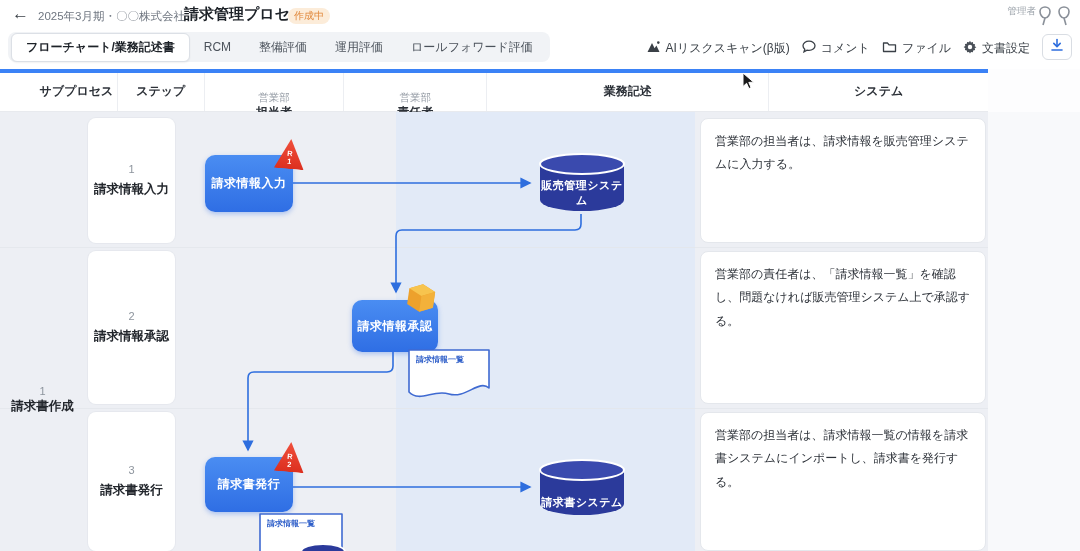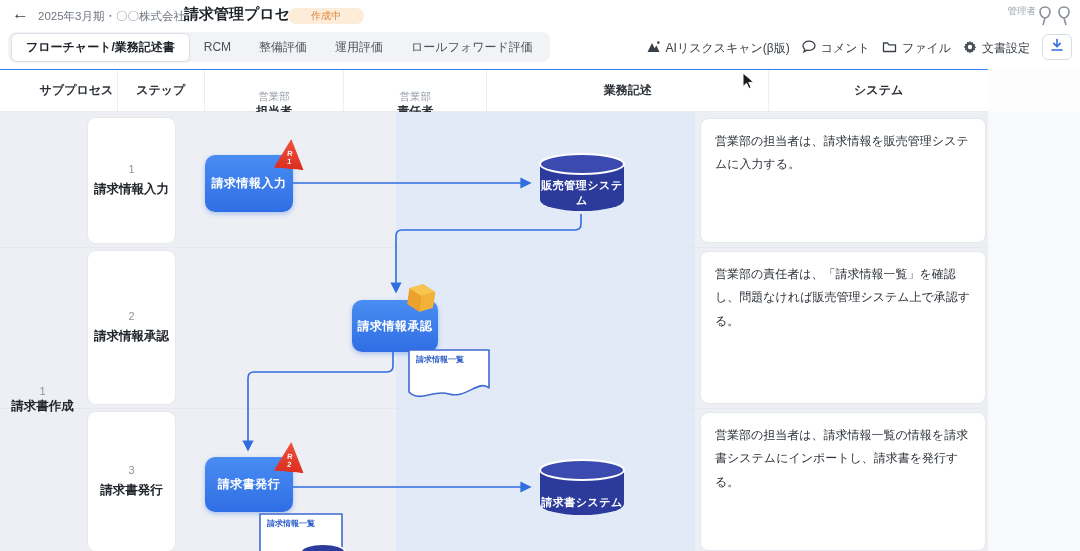--- a/index.html
+++ b/index.html
@@ -5,37 +5,37 @@
   * { margin:0; padding:0; box-sizing:border-box; }
   html,body { width:1080px; height:551px; overflow:hidden; }
   body { font-family:"Liberation Sans","DejaVu Sans",sans-serif; background:#fff; color:#23272e; }
   .page { position:relative; width:1080px; height:551px; overflow:hidden; background:#fff; }
 
   
   .topbar { position:absolute; left:0; top:0; width:1080px; height:30px; background:#fff; }
   .back { position:absolute; left:12px; top:4px; font-size:17px; color:#3a4047; cursor:pointer; }
   .breadcrumb { position:absolute; left:38px; top:9px; font-size:11.5px; color:#6f7680; }
   .doc-title { position:absolute; left:184px; top:5px; font-size:15px; font-weight:bold; color:#1d2228; }
-  .status-badge { position:absolute; left:288px; top:8px; font-size:10px; color:#e0873a; background:#fcecd9; border-radius:8px; padding:2px 23px; line-height:1.2; }
+  .status-badge { position:absolute; left:288px; top:8px; font-size:10px; color:#e0873a; background:#fcecd9; border-radius:8px; padding:2px 6px; line-height:1.2; }
   .account { position:absolute; right:44px; top:4px; text-align:right; }
   .account-name { font-size:12px; color:#2a2f36; }
   .account-role { font-size:9.5px; color:#9aa1a9; margin-top:1px; }
   .logo { position:absolute; right:8px; top:5px; }
 
   
   .tabrow { position:absolute; left:0; top:30px; width:1080px; height:36px; background:#fff; }
   .tabs { position:absolute; left:8px; top:2px; display:flex; align-items:center; background:#f1f3f6; border-radius:8px; padding:3px; height:30px; }
   .tab { font-size:12px; color:#4b525b; padding:5px 14px; border-radius:6px; white-space:nowrap; cursor:pointer; }
   .tab.active { background:#fff; border:1px solid #dce0e6; font-weight:bold; color:#1d2228; box-shadow:0 1px 2px rgba(0,0,0,.06); }
   .toolbtns { position:absolute; right:8px; top:4px; display:flex; gap:12px; height:28px; }
   .toolbtn { display:flex; align-items:center; gap:5px; font-size:12px; color:#3a4047; cursor:pointer; white-space:nowrap; }
   .dl-btn { width:30px; height:26px; background:#fff; border:1px solid #d9dde3; border-radius:6px; display:flex; align-items:center; justify-content:center; cursor:pointer; }
 
   
-  .thead { position:absolute; left:0; top:69px; width:988px; height:43px; background:#fff; border-top:1px solid #3b82f6; border-bottom:1px solid #e8eaee; display:flex;padding-left:36px; }
+  .thead { position:absolute; left:0; top:69px; width:988px; height:43px; background:#fff; border-top:4px solid #3b82f6; border-bottom:1px solid #e8eaee; display:flex;padding-left:36px; }
   .th { display:flex; flex-direction:column; align-items:center; justify-content:center; border-right:1px solid #eceef2; }
   .th:last-child { border-right:none; }
   .th-label { font-size:12px; font-weight:bold; color:#2c3138; line-height:1.3; }
   .th-dept { font-size:10.5px; color:#969da6; line-height:1.3;margin-top:28px; }
   .head-right { position:absolute; left:988px; top:69px; width:92px; height:43px; background:#fdfdfe; }
 
   
   .canvas { position:absolute; left:0; top:112px; width:988px; height:439px; background:#edeff4; overflow:hidden; }
   .canvas-right { position:absolute; left:988px; top:112px; width:92px; height:439px; background:#f8f9fb; }
   .col-highlight { position:absolute; left:396px; top:0; width:299px; height:439px; background:#e2eaf7; }

